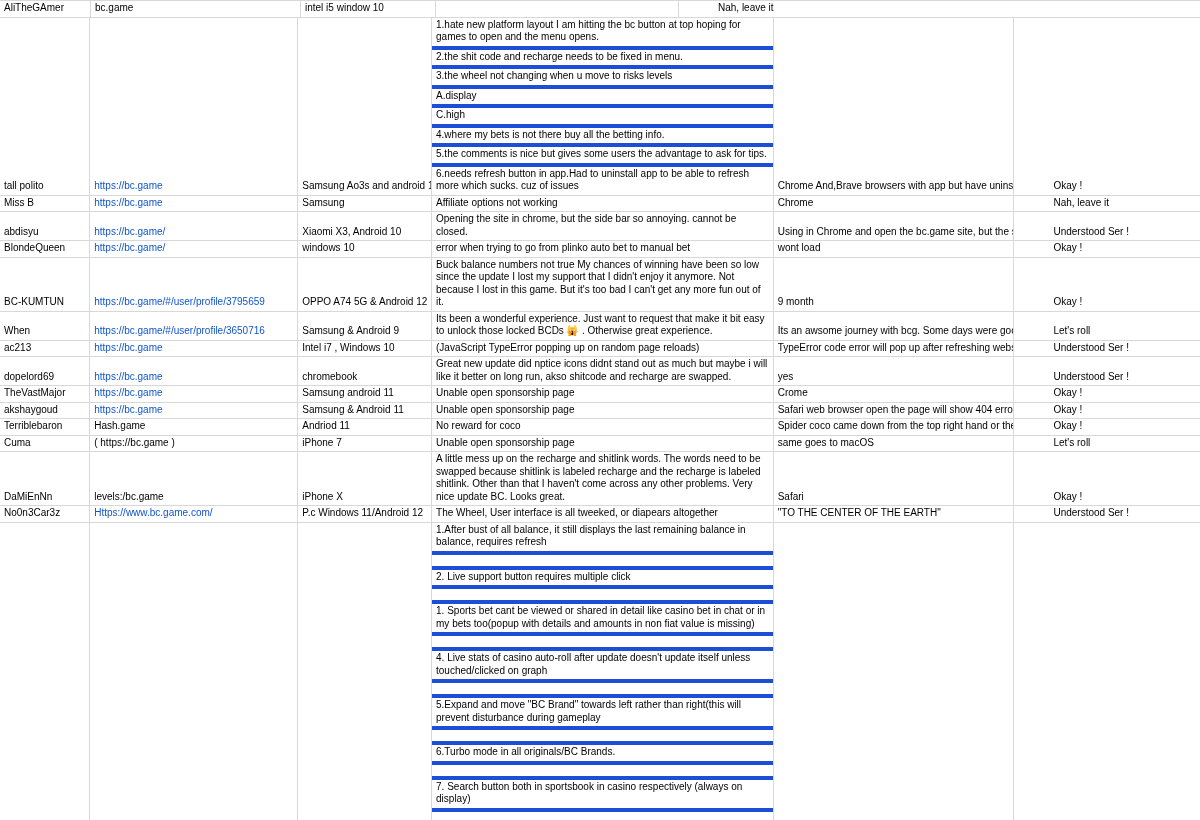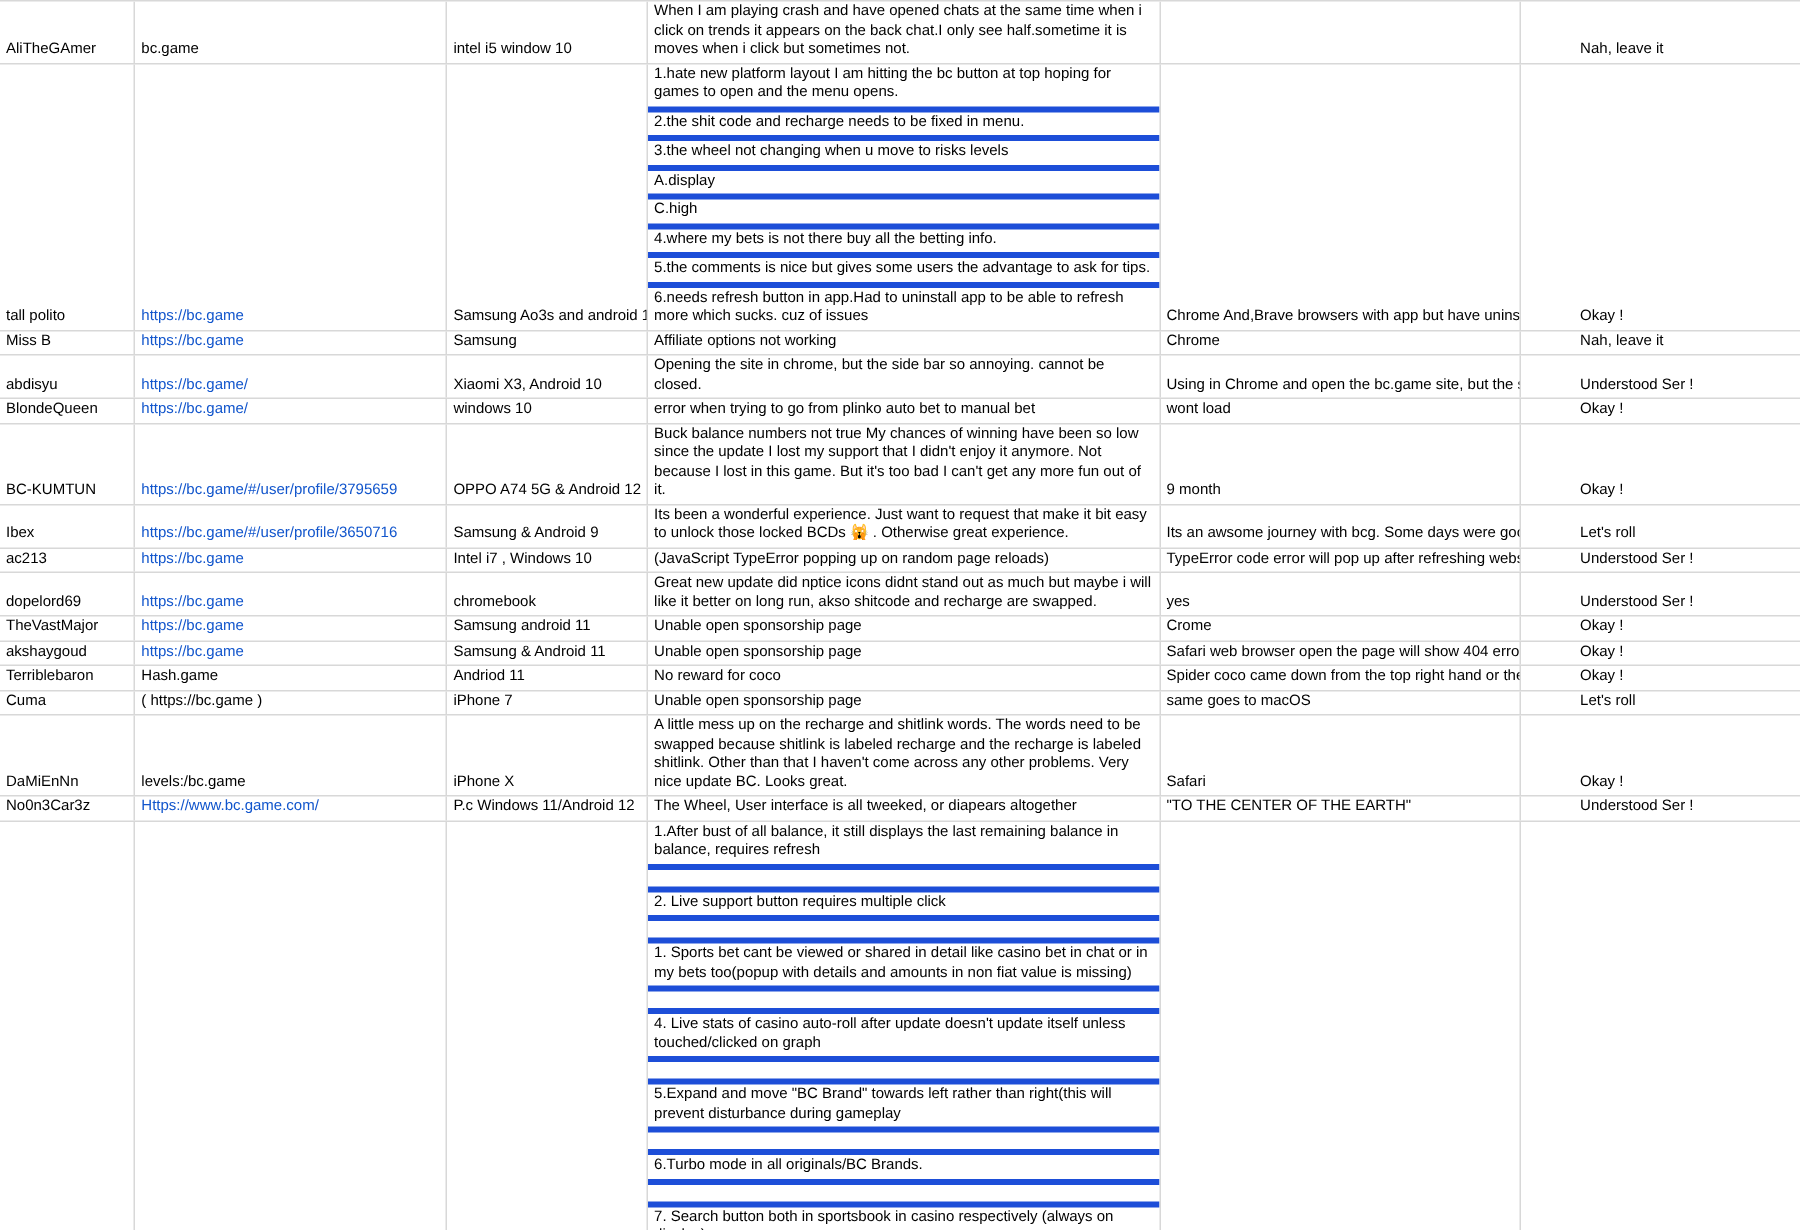--- a/index.html
+++ b/index.html
@@ -37,25 +37,20 @@
   a.lnk { color:#1155cc; cursor:pointer; }
 </style>
 </head>
 <body>
 
 <div class="sheet" id="sheet">
     <div class="record">
       <div class="cell col-a">AliTheGAmer</div>
       <div class="cell col-b">bc.game</div>
       <div class="cell col-c">intel i5 window 10</div>
-      <div class="cell col-d">
-        <div class="subrow">
-          <span>When I am playing crash and have opened chats at the same time when i click on trends it appears on the back chat.I only see half.sometime it is moves when i click but sometimes not.</span>
-        </div>
-      </div>
       <div class="cell col-e"></div>
       <div class="cell col-f">Nah, leave it</div>
     </div>
     <div class="record">
       <div class="cell col-a">tall polito</div>
       <div class="cell col-b">
         <a class="lnk">https://bc.game</a>
       </div>
       <div class="cell col-c">Samsung Ao3s and android 11</div>
       <div class="cell col-d">
@@ -137,21 +132,21 @@
       <div class="cell col-c">OPPO A74 5G &amp; Android 12</div>
       <div class="cell col-d">
         <div class="subrow">
           <span>Buck balance numbers not true My chances of winning have been so low since the update I lost my support that I didn't enjoy it anymore. Not because I lost in this game. But it's too bad I can't get any more fun out of it.</span>
         </div>
       </div>
       <div class="cell col-e">9 month</div>
       <div class="cell col-f">Okay !</div>
     </div>
     <div class="record">
-      <div class="cell col-a">Ibex</div>
+      <div class="cell col-a">When</div>
       <div class="cell col-b">
         <a class="lnk">https://bc.game/#/user/profile/3650716</a>
       </div>
       <div class="cell col-c">Samsung &amp; Android 9</div>
       <div class="cell col-d">
         <div class="subrow">
           <span>Its been a wonderful experience. Just want to request that make it bit easy to unlock those locked BCDs 🙀 . Otherwise great experience.</span>
         </div>
       </div>
       <div class="cell col-e">Its an awsome journey with bcg. Some days were good so</div>

